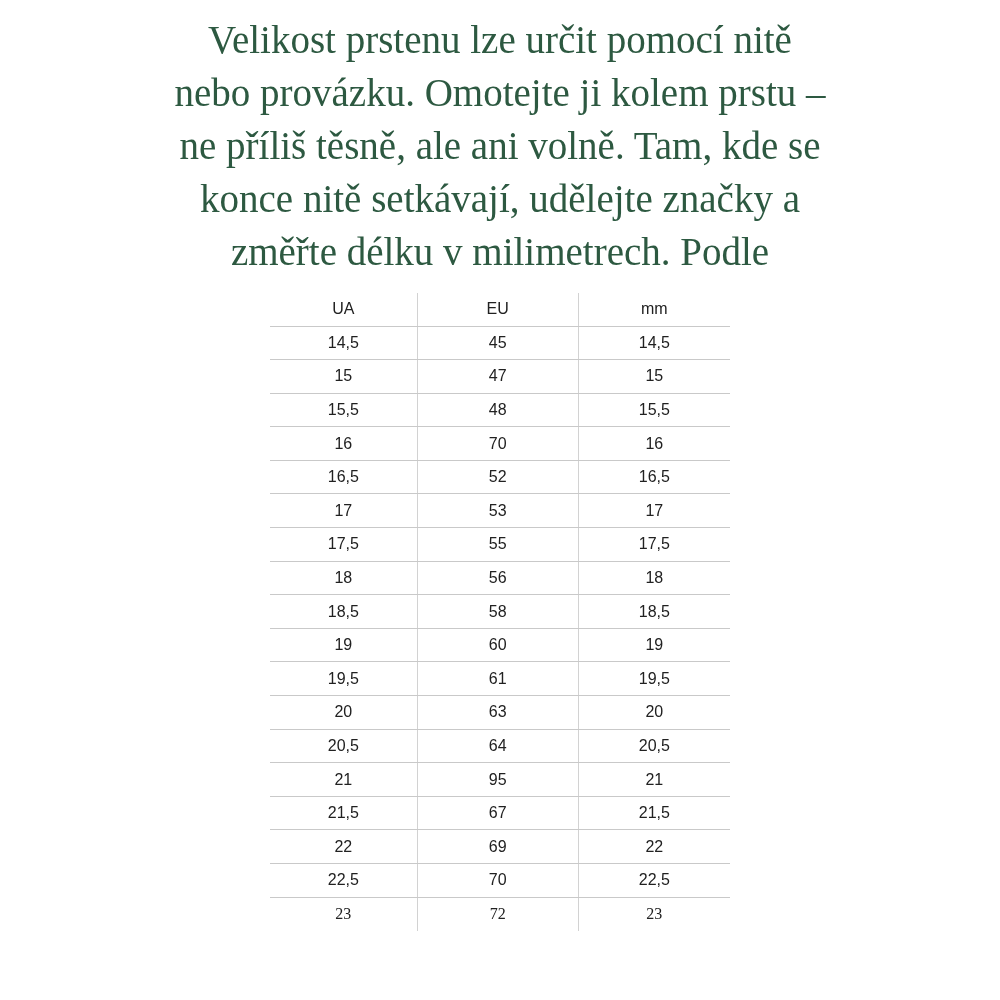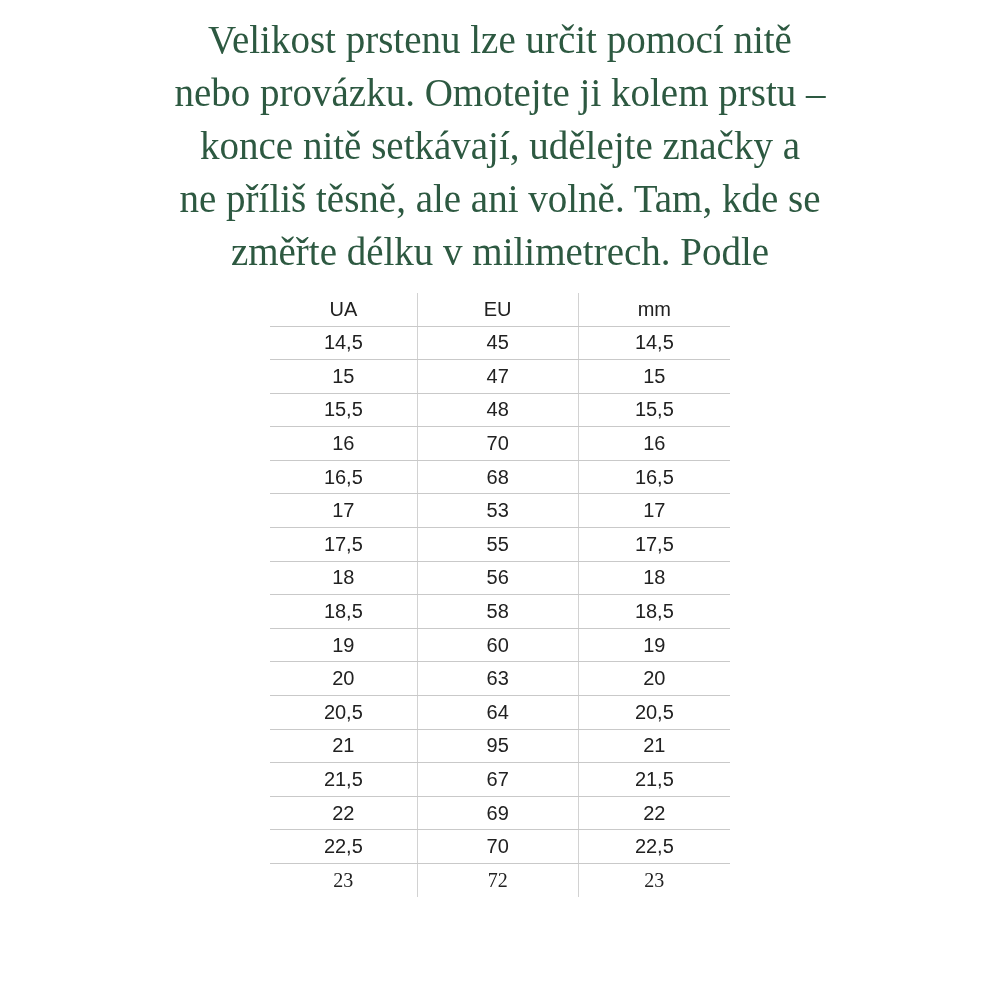--- a/index.html
+++ b/index.html
@@ -33,21 +33,21 @@
     color:var(--heading-color);
     letter-spacing:0px;
   }
   .instruction-heading .line{display:block;}
   table.size-table{
     width:460px;
     margin:15px auto 0 auto;
     border-collapse:collapse;
     table-layout:fixed;
     font-family:"Liberation Sans", sans-serif;
-    font-size:20px;
+    font-size:16px;
     color:var(--table-text);
     text-align:center;
   }
   table.size-table col.c-ua{width:32%;}
   table.size-table col.c-eu{width:35%;}
   table.size-table col.c-mm{width:33%;}
   table.size-table th{
     font-weight:400;
     height:33px;
     border-bottom:1px solid var(--hline);
@@ -66,22 +66,22 @@
     border-left:1px solid var(--vline);
   }
 </style>
 </head>
 <body>
 
 <div class="page">
   <h1 class="instruction-heading">
     <span class="line">Velikost prstenu lze určit pomocí nitě</span>
     <span class="line">nebo provázku. Omotejte ji kolem prstu –</span>
+    <span class="line">ne příliš těsně, ale ani volně. Tam, kde se</span>
     <span class="line">konce nitě setkávají, udělejte značky a</span>
-    <span class="line">ne příliš těsně, ale ani volně. Tam, kde se</span>
     <span class="line">změřte délku v milimetrech. Podle</span>
   </h1>
 
   <table class="size-table">
     <colgroup>
       <col class="c-ua">
       <col class="c-eu">
       <col class="c-mm">
     </colgroup>
     <thead>
@@ -107,21 +107,21 @@
           <td>48</td>
           <td>15,5</td>
         </tr>
         <tr>
           <td>16</td>
           <td>70</td>
           <td>16</td>
         </tr>
         <tr>
           <td>16,5</td>
-          <td>68</td>
+          <td>52</td>
           <td>16,5</td>
         </tr>
         <tr>
           <td>17</td>
           <td>53</td>
           <td>17</td>
         </tr>
         <tr>
           <td>17,5</td>
           <td>55</td>
@@ -134,20 +134,25 @@
         </tr>
         <tr>
           <td>18,5</td>
           <td>58</td>
           <td>18,5</td>
         </tr>
         <tr>
           <td>19</td>
           <td>60</td>
           <td>19</td>
+        </tr>
+        <tr>
+          <td>19,5</td>
+          <td>61</td>
+          <td>19,5</td>
         </tr>
         <tr>
           <td>20</td>
           <td>63</td>
           <td>20</td>
         </tr>
         <tr>
           <td>20,5</td>
           <td>64</td>
           <td>20,5</td>

